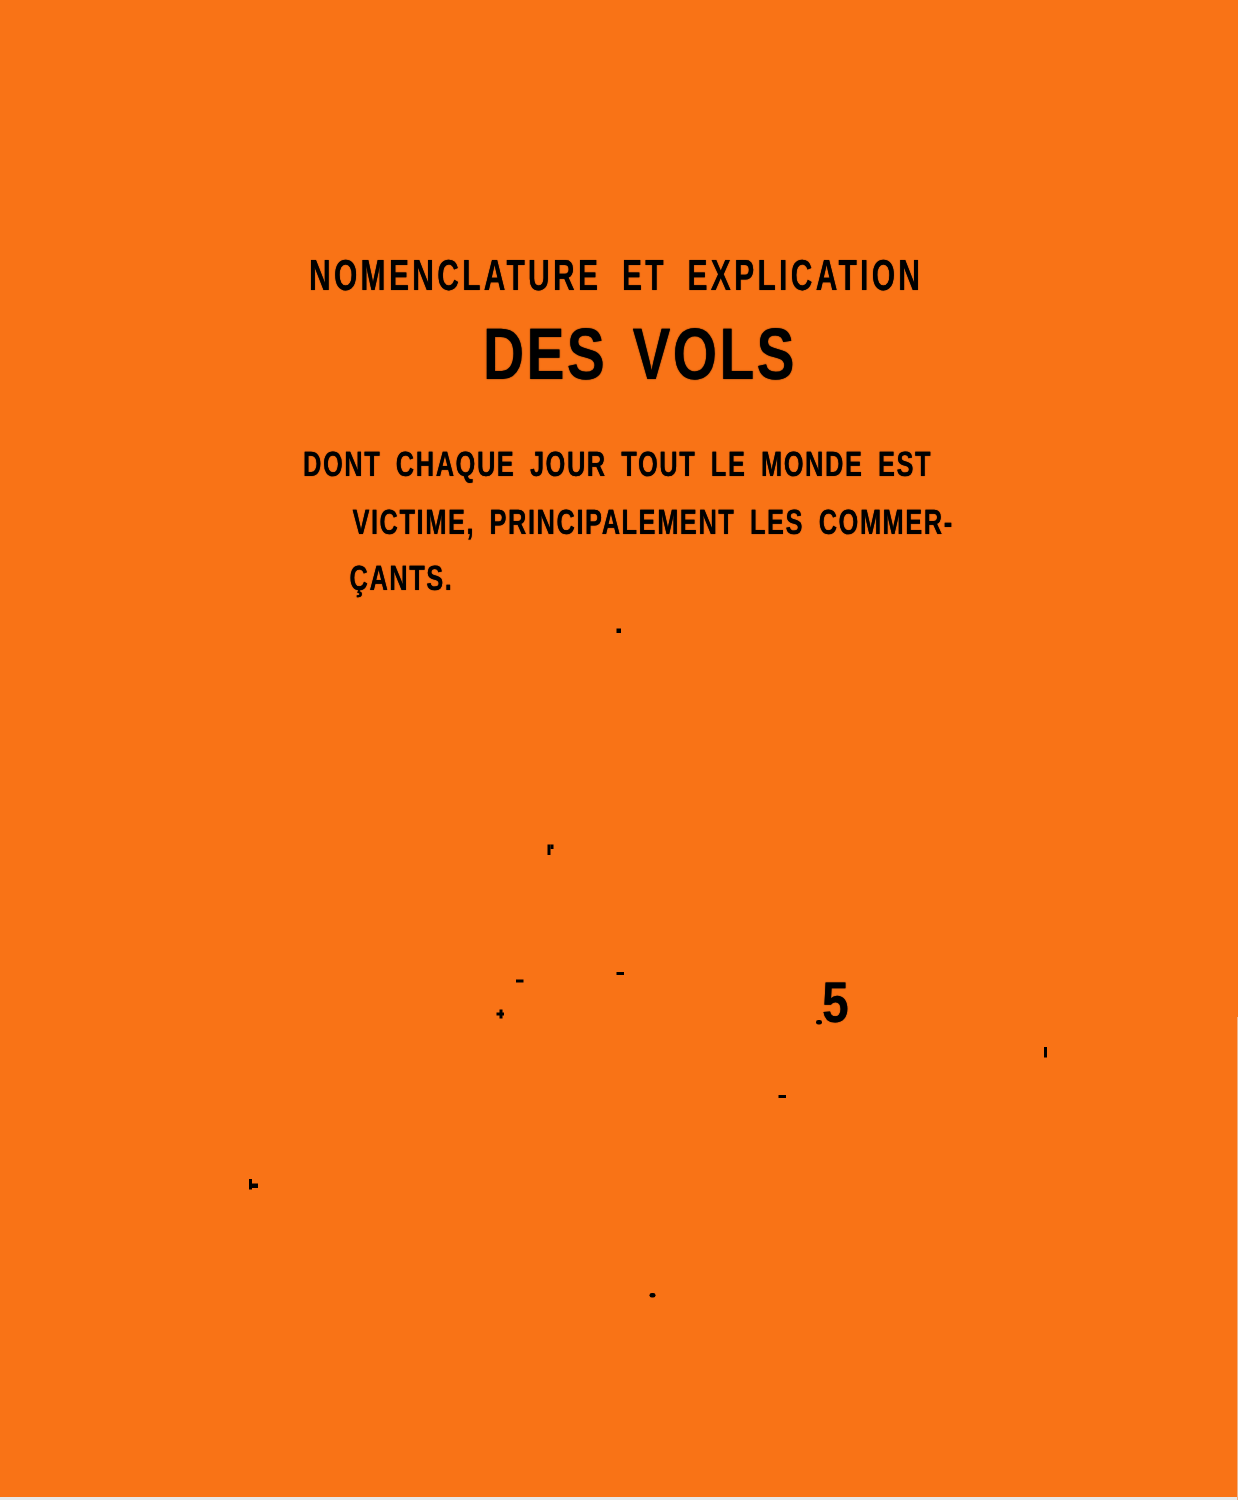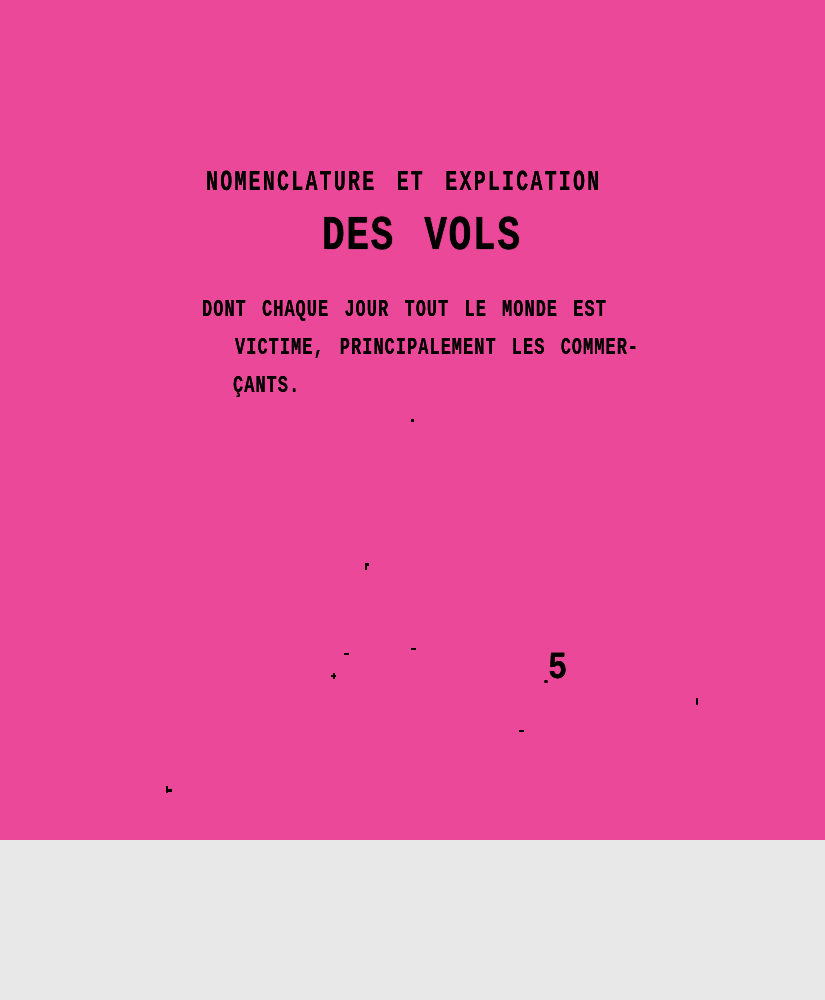--- a/index.html
+++ b/index.html
@@ -3,24 +3,24 @@
 <meta charset="utf-8">
 <style>
   html, body {
     margin: 0;
     padding: 0;
     background: #e8e8e8;
   }
   .page {
     position: relative;
     width: 825px;
-    height: 840px;
-    background: #ec4899;
+    height: 998px;
+    background: #f97316;
     overflow: hidden;
-    font-family: Liberation Mono, monospace;
+    font-family: Liberation Sans, sans-serif;
     color: #000000;
   }
   .txt {
     position: absolute;
     white-space: nowrap;
     font-weight: 700;
     line-height: 1;
     transform-origin: left top;
     text-rendering: geometricPrecision;
   }

